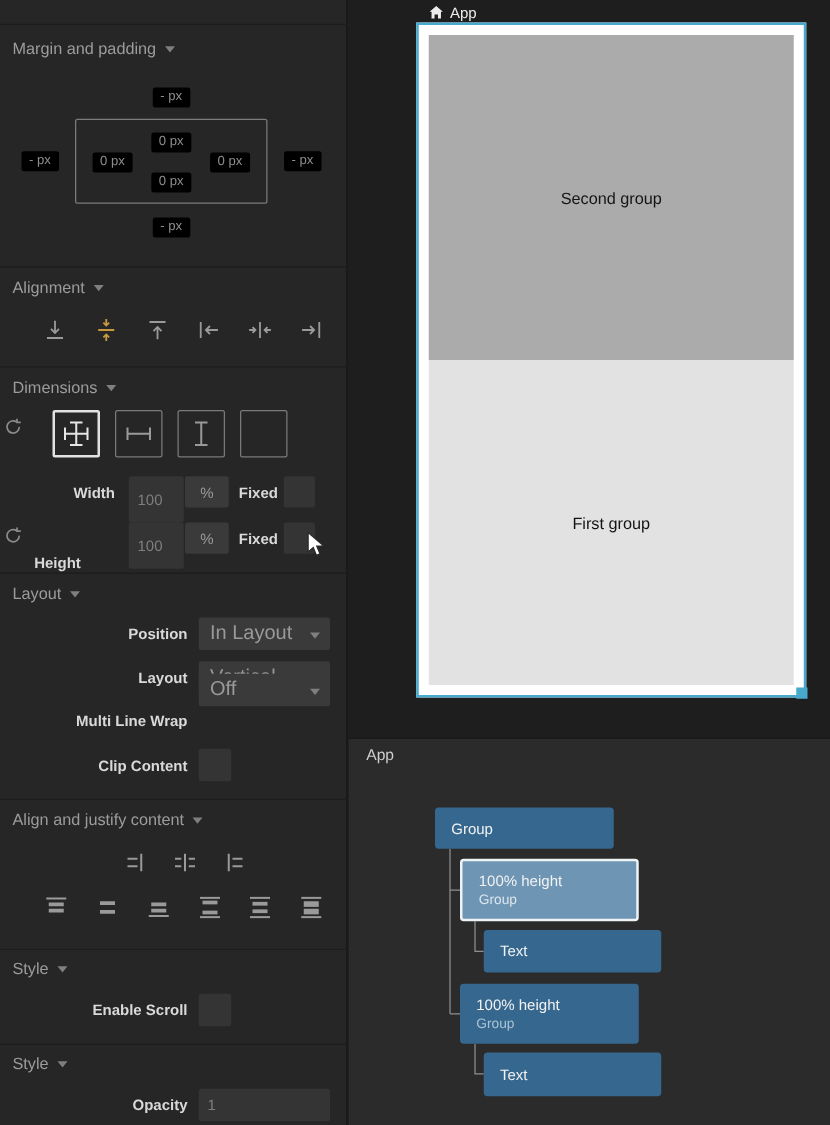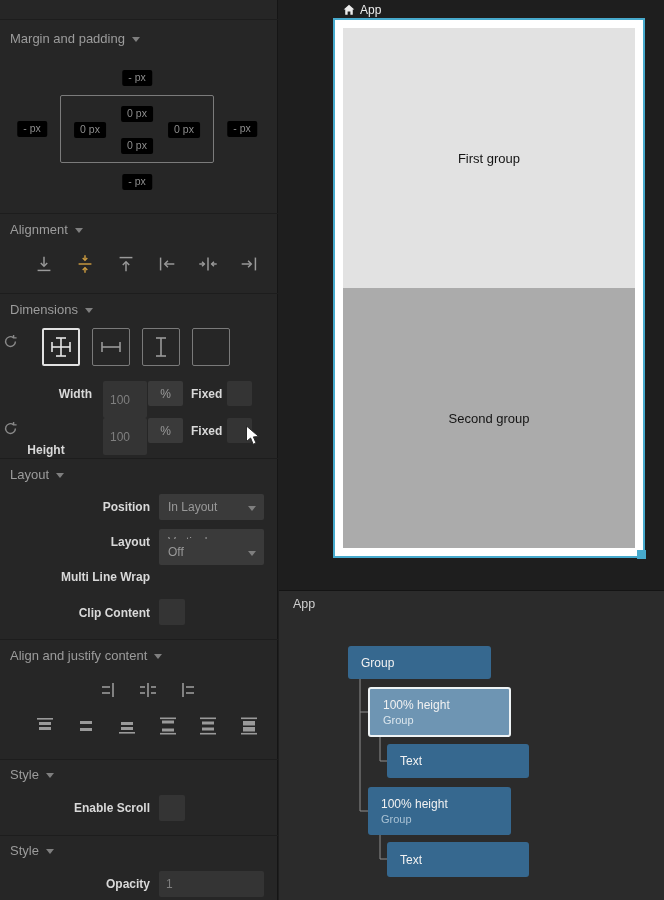--- a/index.html
+++ b/index.html
@@ -31,21 +31,21 @@
   .szbox.sel { border:2px solid #e2e2e2; }
   .flabel { position:absolute; color:#d9d9d9; font-size:12px; font-weight:700; }
   .num-input { position:absolute; height:37px; background:#343434; border:none; color:#7f7f7f;
                font-size:12px; padding-left:7px; border-radius:2px; font-family:"Liberation Sans",sans-serif; }
   .unit { position:absolute; height:25px; background:#3a3a3a; color:#9a9a9a; font-size:12px;
           display:flex; align-items:center; justify-content:center; border-radius:2px; cursor:pointer; }
   .checkbox { position:absolute; background:#343434; border-radius:2px; cursor:pointer; }
   .row-label { position:absolute; left:0; width:150px; text-align:right; color:#d9d9d9;
                font-size:12px; font-weight:700; }
   .dropdown { position:absolute; left:159px; width:105px; height:26px; background:#3a3a3a;
-              border-radius:2px; color:#999; font-size:12px; display:flex; align-items:center;
+              border-radius:2px; color:#999; font-size:16px; display:flex; align-items:center;
               padding-left:9px; cursor:pointer; }
   .dropdown .chev { position:absolute; right:8px; }
   .reset { position:absolute; left:3px; width:16px; height:16px; cursor:pointer; }
   
   .canvas { position:absolute; left:279px; top:0; width:385px; height:590px; background:#1e1e1e; }
   .breadcrumb { position:absolute; left:64px; top:3px; display:flex; gap:5px; align-items:center;
                 color:#ececec; font-size:12px; }
   .frame { position:absolute; left:54px; top:18px; width:312px; height:540px; background:#ffffff;
            border:2px solid #47aacd; padding:8px; display:flex; flex-direction:column; }
   .group-box { flex:1; display:flex; align-items:center; justify-content:center;
@@ -306,25 +306,25 @@
   </div>
 
   <div class="canvas">
     <div class="breadcrumb">
       <svg width="12" height="12" viewBox="0 0 14 14">
         <path d="M7 1 L13.2 6.4 H11.4 V12.5 H8.6 V8.8 H5.4 V12.5 H2.6 V6.4 H0.8 Z" fill="#ececec"></path>
         </svg>
       <span>App</span>
     </div>
     <div class="frame">
+      <div class="group-box" style="background:#ababab">
+        <span>Second group</span>
+      </div>
       <div class="group-box" style="background:#e2e2e2">
         <span>First group</span>
-      </div>
-      <div class="group-box" style="background:#ababab">
-        <span>Second group</span>
       </div>
       <div class="resize-handle"></div>
     </div>
   </div>
 
   <div class="nodegraph">
     <div class="ng-title">App</div>
     <svg class="connectors" width="385" height="310">
       <g stroke="#8f8f8f" stroke-width="1" fill="none">
         <polyline points="81,88 81,220"></polyline>

